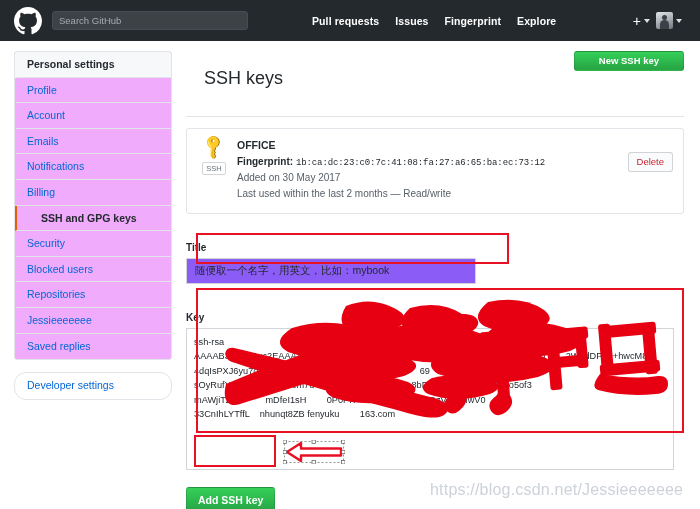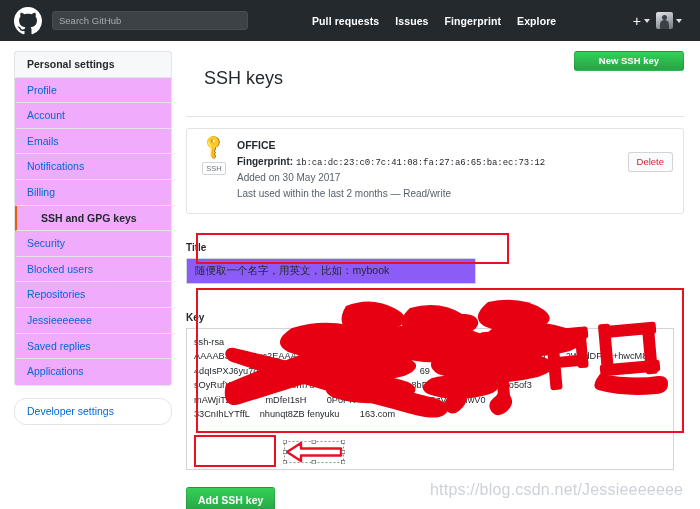--- a/index.html
+++ b/index.html
@@ -330,21 +330,20 @@
         <a href="#" class="side-item">Account</a>
         <a href="#" class="side-item">Emails</a>
         <a href="#" class="side-item">Notifications</a>
         <a href="#" class="side-item">Billing</a>
         <a href="#" class="side-item selected">SSH and GPG keys</a>
         <a href="#" class="side-item">Security</a>
         <a href="#" class="side-item">Blocked users</a>
         <a href="#" class="side-item">Repositories</a>
         <a href="#" class="side-item">Jessieeeeeee</a>
         <a href="#" class="side-item">Saved replies</a>
-        <a href="#" class="side-item">Applications</a>
       </div>
       <div class="side-dev">
         <a href="#" class="side-item">Developer settings</a>
       </div>
     </div>
 
     <div class="main">
 
       <div class="page-head">
         <h1 class="page-title">SSH keys</h1>

